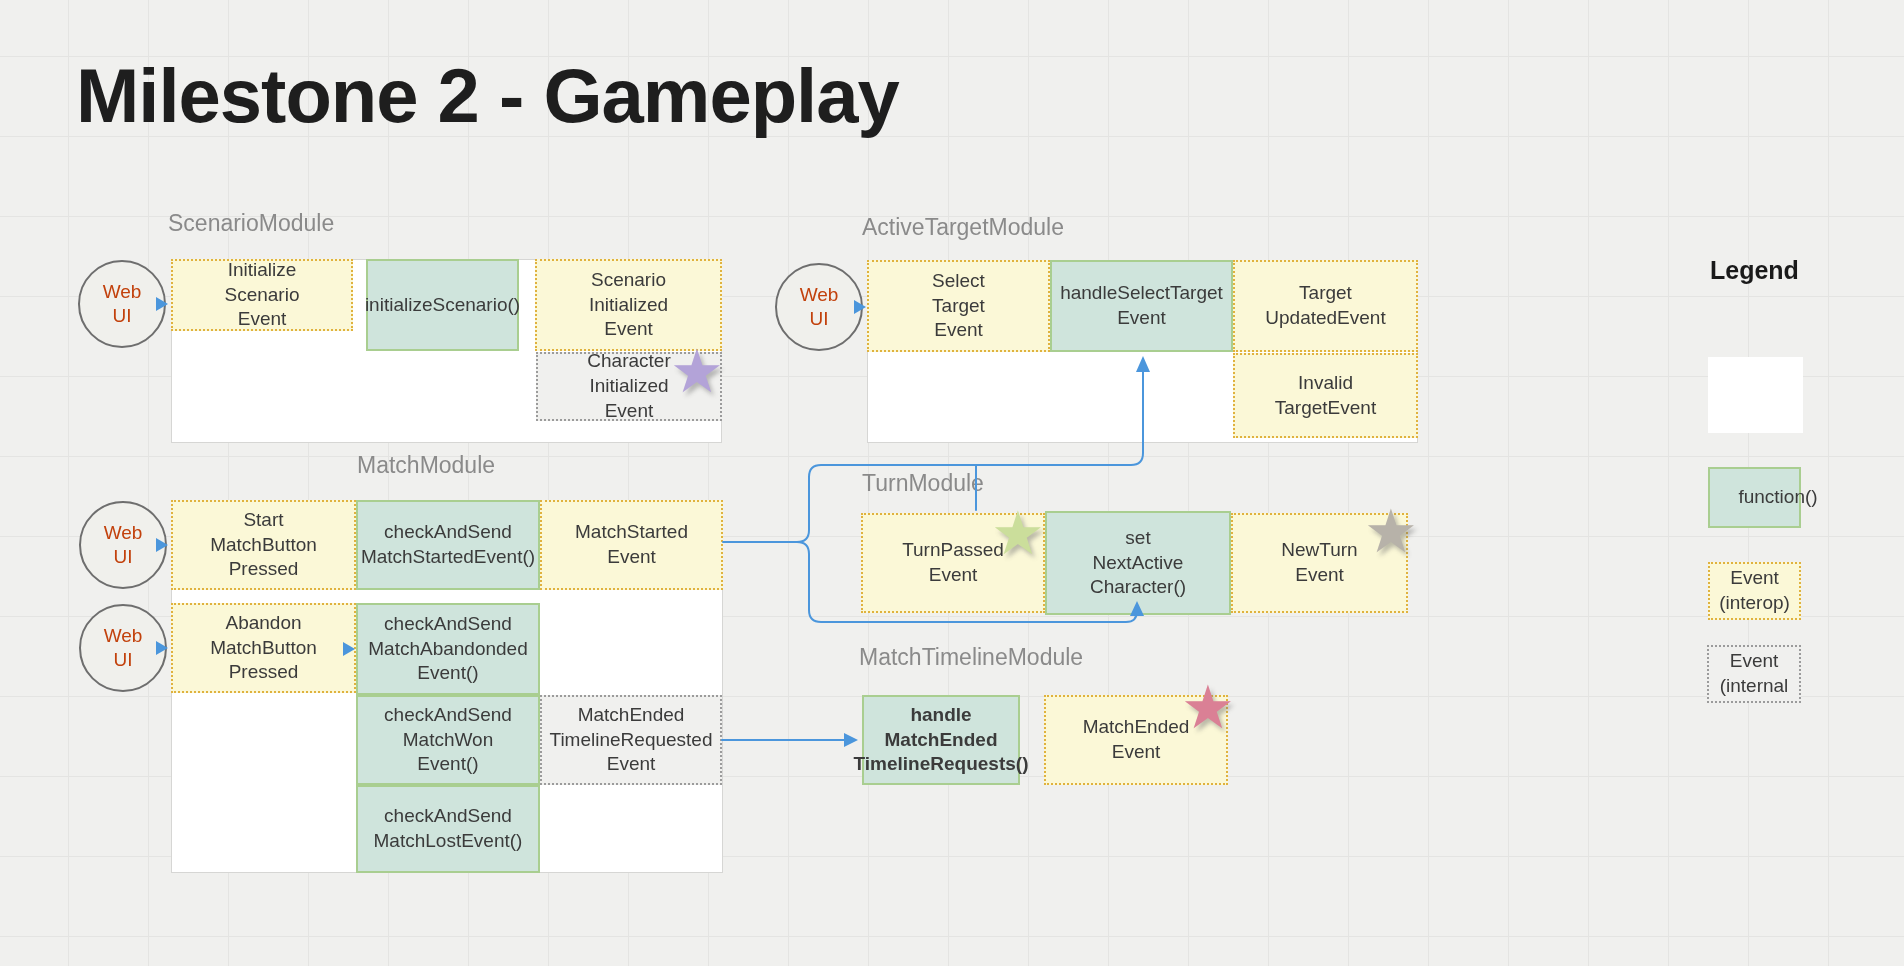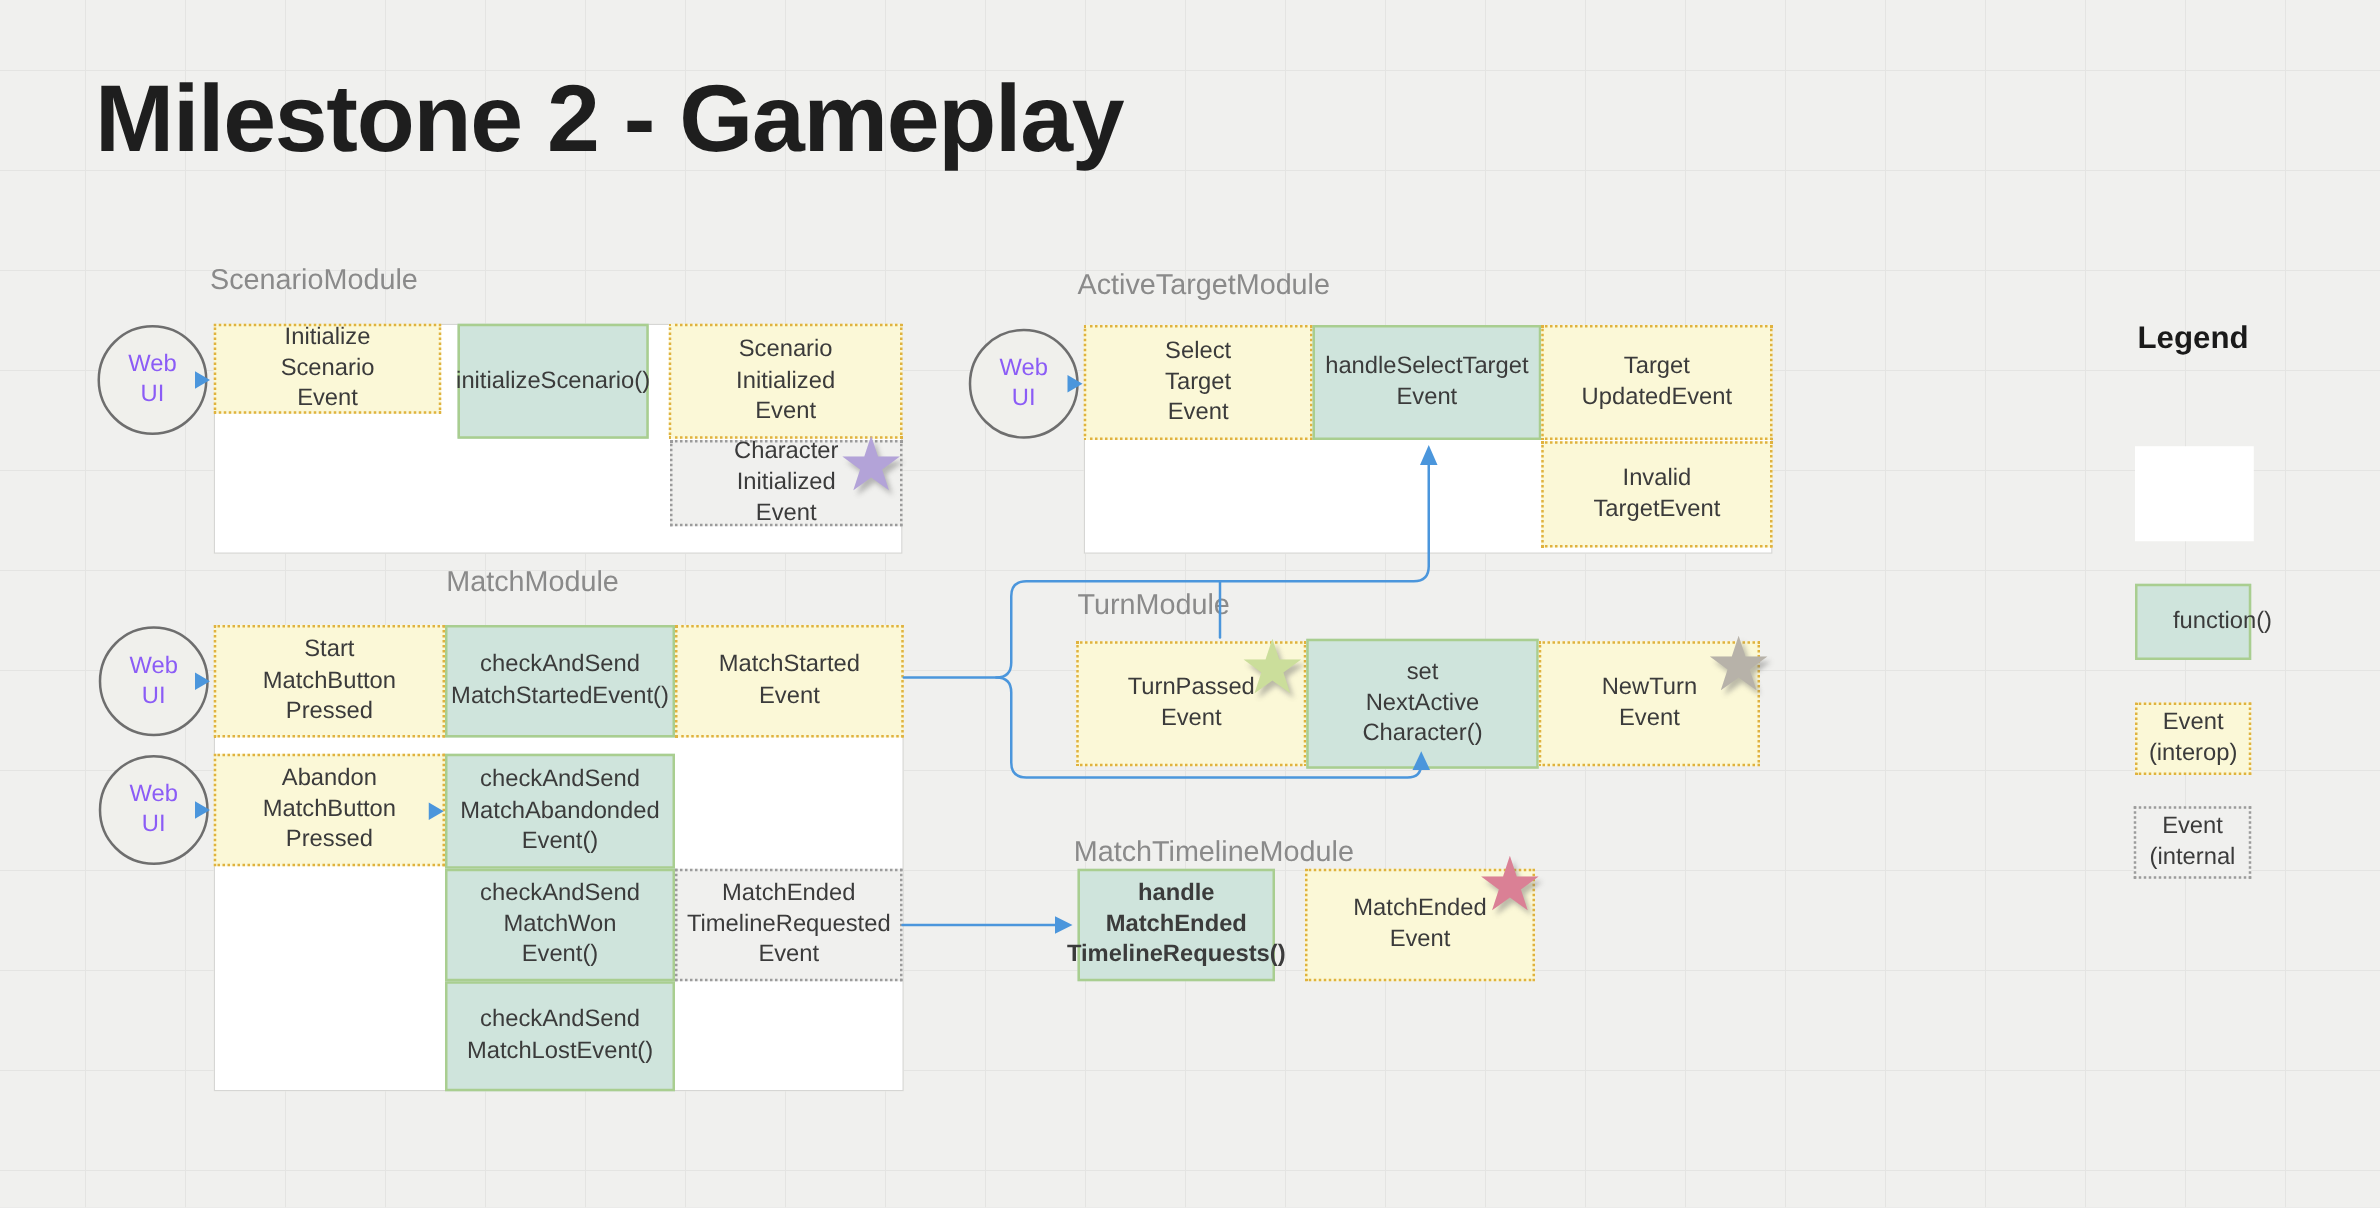--- a/index.html
+++ b/index.html
@@ -31,21 +31,21 @@
     font-size:19px;line-height:1.3;color:#3b3b3b;
   }
   .yellow{background:#fbf8d7;border:2px dotted #e0b23e;}
   .teal{background:#cfe4dc;border:2px solid #a9ce90;}
   .graydot{background:#f0f0ee;border:2px dotted #9b9b9b;}
   .plainwhite{background:#ffffff;border:none;}
   .actor{
     position:absolute;box-sizing:border-box;border-radius:50%;
     background:#f0f0ec;border:2px solid #6e6e6e;
     display:flex;align-items:center;justify-content:center;
-    text-align:center;white-space:pre-line;font-size:19px;line-height:1.25;color:#8b5cf6;
+    text-align:center;white-space:pre-line;font-size:19px;line-height:1.25;color:#c2410c;
     width:88px;height:88px;
   }
   .star{
     position:absolute;font-size:60px;line-height:1;
     text-shadow:3px 4px 4px rgba(110,110,110,.45);
     pointer-events:auto;
   }
   .legend-title{
     position:absolute;left:1710px;top:256px;
     font-size:25px;font-weight:bold;color:#1a1a1a;white-space:nowrap;
@@ -121,21 +121,21 @@
   <div class="cell yellow" style="left:861px;top:513px;width:184px;height:100px;">TurnPassed
 Event</div>
   <div class="cell teal" style="left:1045px;top:511px;width:186px;height:104px;">set
 NextActive
 Character()</div>
   <div class="cell yellow" style="left:1231px;top:513px;width:177px;height:100px;">NewTurn
 Event</div>
   <div class="star" style="left:991px;top:504px;color:#cbde9b;">★</div>
   <div class="star" style="left:1364px;top:502px;color:#b7b2a9;">★</div>
 
-  <div class="module-label" style="left:859px;top:668px;">MatchTimelineModule</div>
+  <div class="module-label" style="left:859px;top:644px;">MatchTimelineModule</div>
   <div class="cell teal" style="left:862px;top:695px;width:158px;height:90px;font-weight:bold;">handle
 MatchEnded
 TimelineRequests()</div>
   <div class="cell yellow" style="left:1044px;top:695px;width:184px;height:90px;">MatchEnded
 Event</div>
   <div class="star" style="left:1181px;top:678px;color:#da8095;">★</div>
 
   <div class="legend-title">Legend</div>
   <div class="cell plainwhite" style="left:1708px;top:357px;width:95px;height:76px;"></div>
   <div class="cell teal" style="left:1708px;top:467px;width:93px;height:61px;padding-left:47px;">function()</div>

